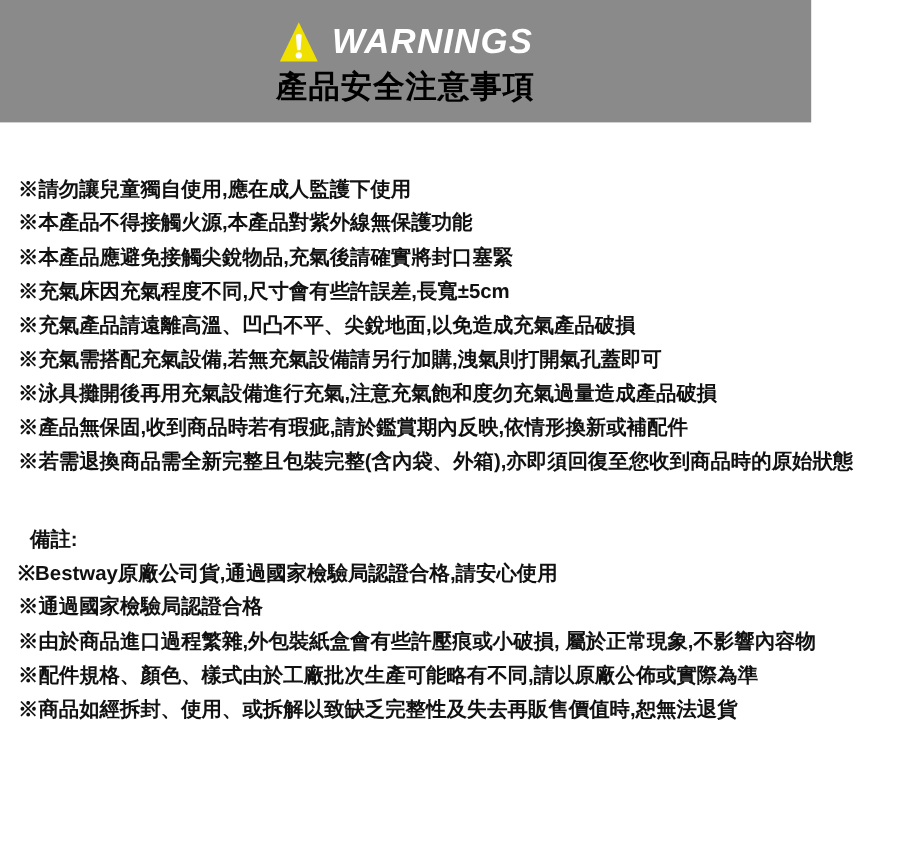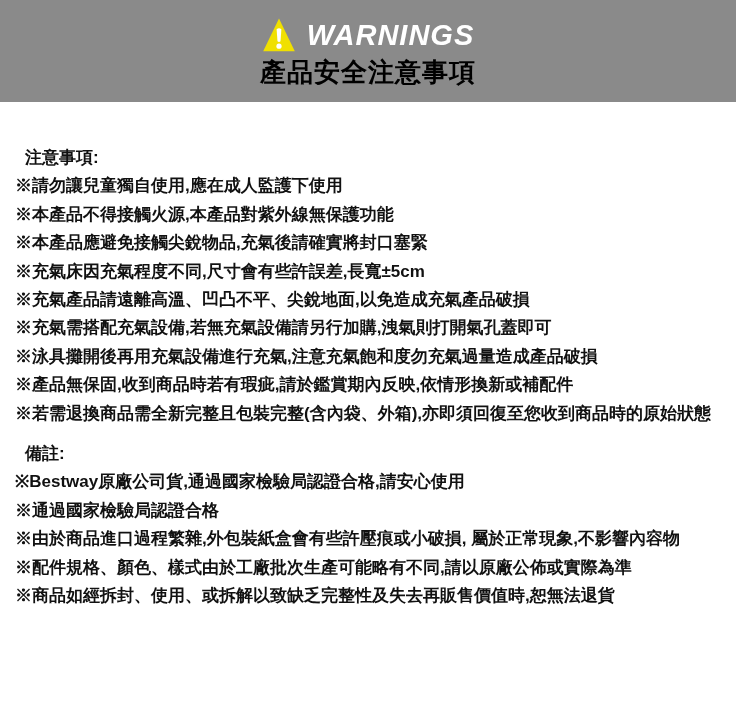--- a/index.html
+++ b/index.html
@@ -9,21 +9,21 @@
   body {
     width: 750px;
     height: 717px;
     background: #ffffff;
     overflow: hidden;
     font-family: "Liberation Sans", sans-serif;
     color: #111111;
   }
   
   .banner {
-    width: 736px;
+    width: 676px;
     height: 102px;
     background: #8a8a8a;
     display: flex;
     flex-direction: column;
     align-items: center;
     justify-content: center;
     box-sizing: border-box;
     padding-top: 2px;
   }
   .warn-row {
@@ -64,42 +64,41 @@
     padding-left: 10px;
     white-space: nowrap;
   }
   .notice-item {
     font-size: 17px;
     font-weight: 700;
     line-height: 28.4px;
     white-space: nowrap;
   }
   .section + .section {
-    margin-top: 12px;
+    margin-top: 36px;
   }
 </style>
 </head>
 <body>
 
 <header class="banner">
   <div class="warn-row">
     <svg class="warn-icon" viewBox="0 0 34 36" aria-hidden="true">
       <path d="M17 1.5 L32.8 34.2 L1.2 34.2 Z" fill="#f0e000"></path>
       <path d="M14.6 12.2 Q17 10.4 19.4 12.2 L18.5 24.2 Q17 25.6 15.5 24.2 Z" fill="#ffffff"></path>
       <circle cx="17" cy="29.2" r="2.6" fill="#ffffff"></circle>
     </svg>
     <span class="warn-word">WARNINGS</span>
   </div>
   <div class="banner-title">產品安全注意事項</div>
 </header>
 
 <main class="content">
 
   <section class="section">
-    <div class="section-heading">注意事項:</div>
     <div class="notice-item">※請勿讓兒童獨自使用,應在成人監護下使用</div>
     <div class="notice-item">※本產品不得接觸火源,本產品對紫外線無保護功能</div>
     <div class="notice-item">※本產品應避免接觸尖銳物品,充氣後請確實將封口塞緊</div>
     <div class="notice-item">※充氣床因充氣程度不同,尺寸會有些許誤差,長寬±5cm</div>
     <div class="notice-item">※充氣產品請遠離高溫、凹凸不平、尖銳地面,以免造成充氣產品破損</div>
     <div class="notice-item">※充氣需搭配充氣設備,若無充氣設備請另行加購,洩氣則打開氣孔蓋即可</div>
     <div class="notice-item">※泳具攤開後再用充氣設備進行充氣,注意充氣飽和度勿充氣過量造成產品破損</div>
     <div class="notice-item">※產品無保固,收到商品時若有瑕疵,請於鑑賞期內反映,依情形換新或補配件</div>
     <div class="notice-item">※若需退換商品需全新完整且包裝完整(含內袋、外箱),亦即須回復至您收到商品時的原始狀態</div>
   </section>

